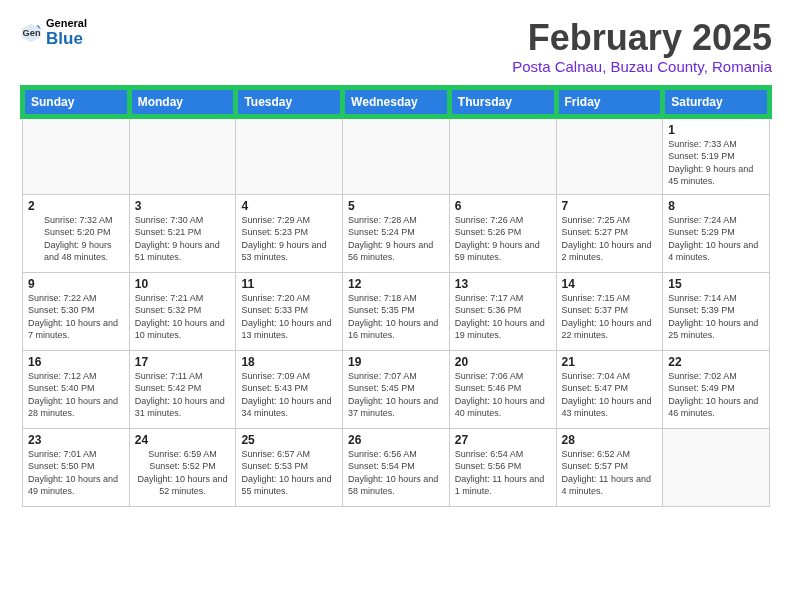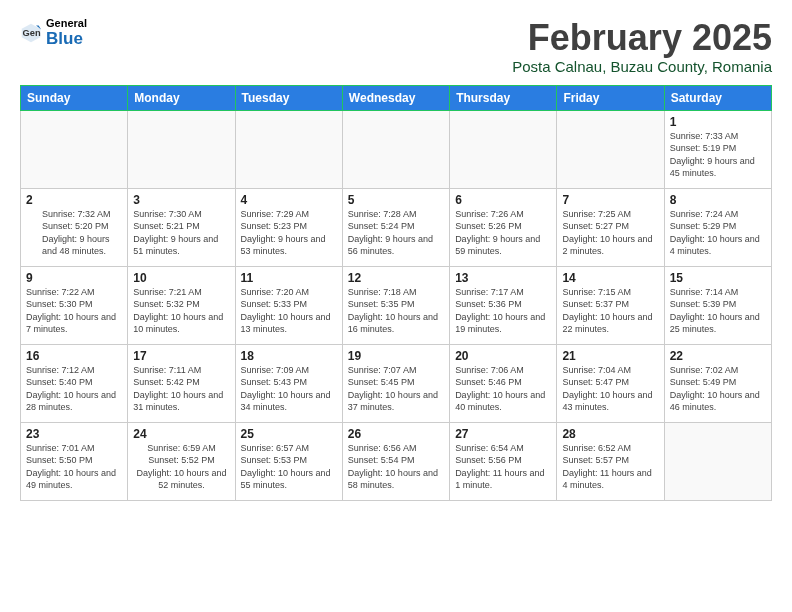--- a/index.html
+++ b/index.html
@@ -34,35 +34,35 @@
       text-align: right;
     }
     .calendar-title {
       font-size: 36px;
       font-weight: bold;
       color: #404040;
       line-height: 1.1;
     }
     .calendar-subtitle {
       font-size: 15px;
-      color: #14532d;
+      color: #6d28d9;
     }
     .calendar-table {
       width: 100%;
       border-collapse: collapse;
       table-layout: fixed;
     }
     .calendar-table th {
       background-color: #2a7de1;
       color: #fff;
       font-size: 12px;
       font-weight: bold;
       padding: 5px 6px;
       text-align: left;
-      border: 1px solid #22c55e;
+      border: 5px solid #22c55e;
     }
     .calendar-table td {
       vertical-align: top;
       border: 1px solid #ccc;
       padding: 4px 5px;
       font-size: 9.5px;
       color: #333;
       height: 78px;
       background: #fff;
     }

